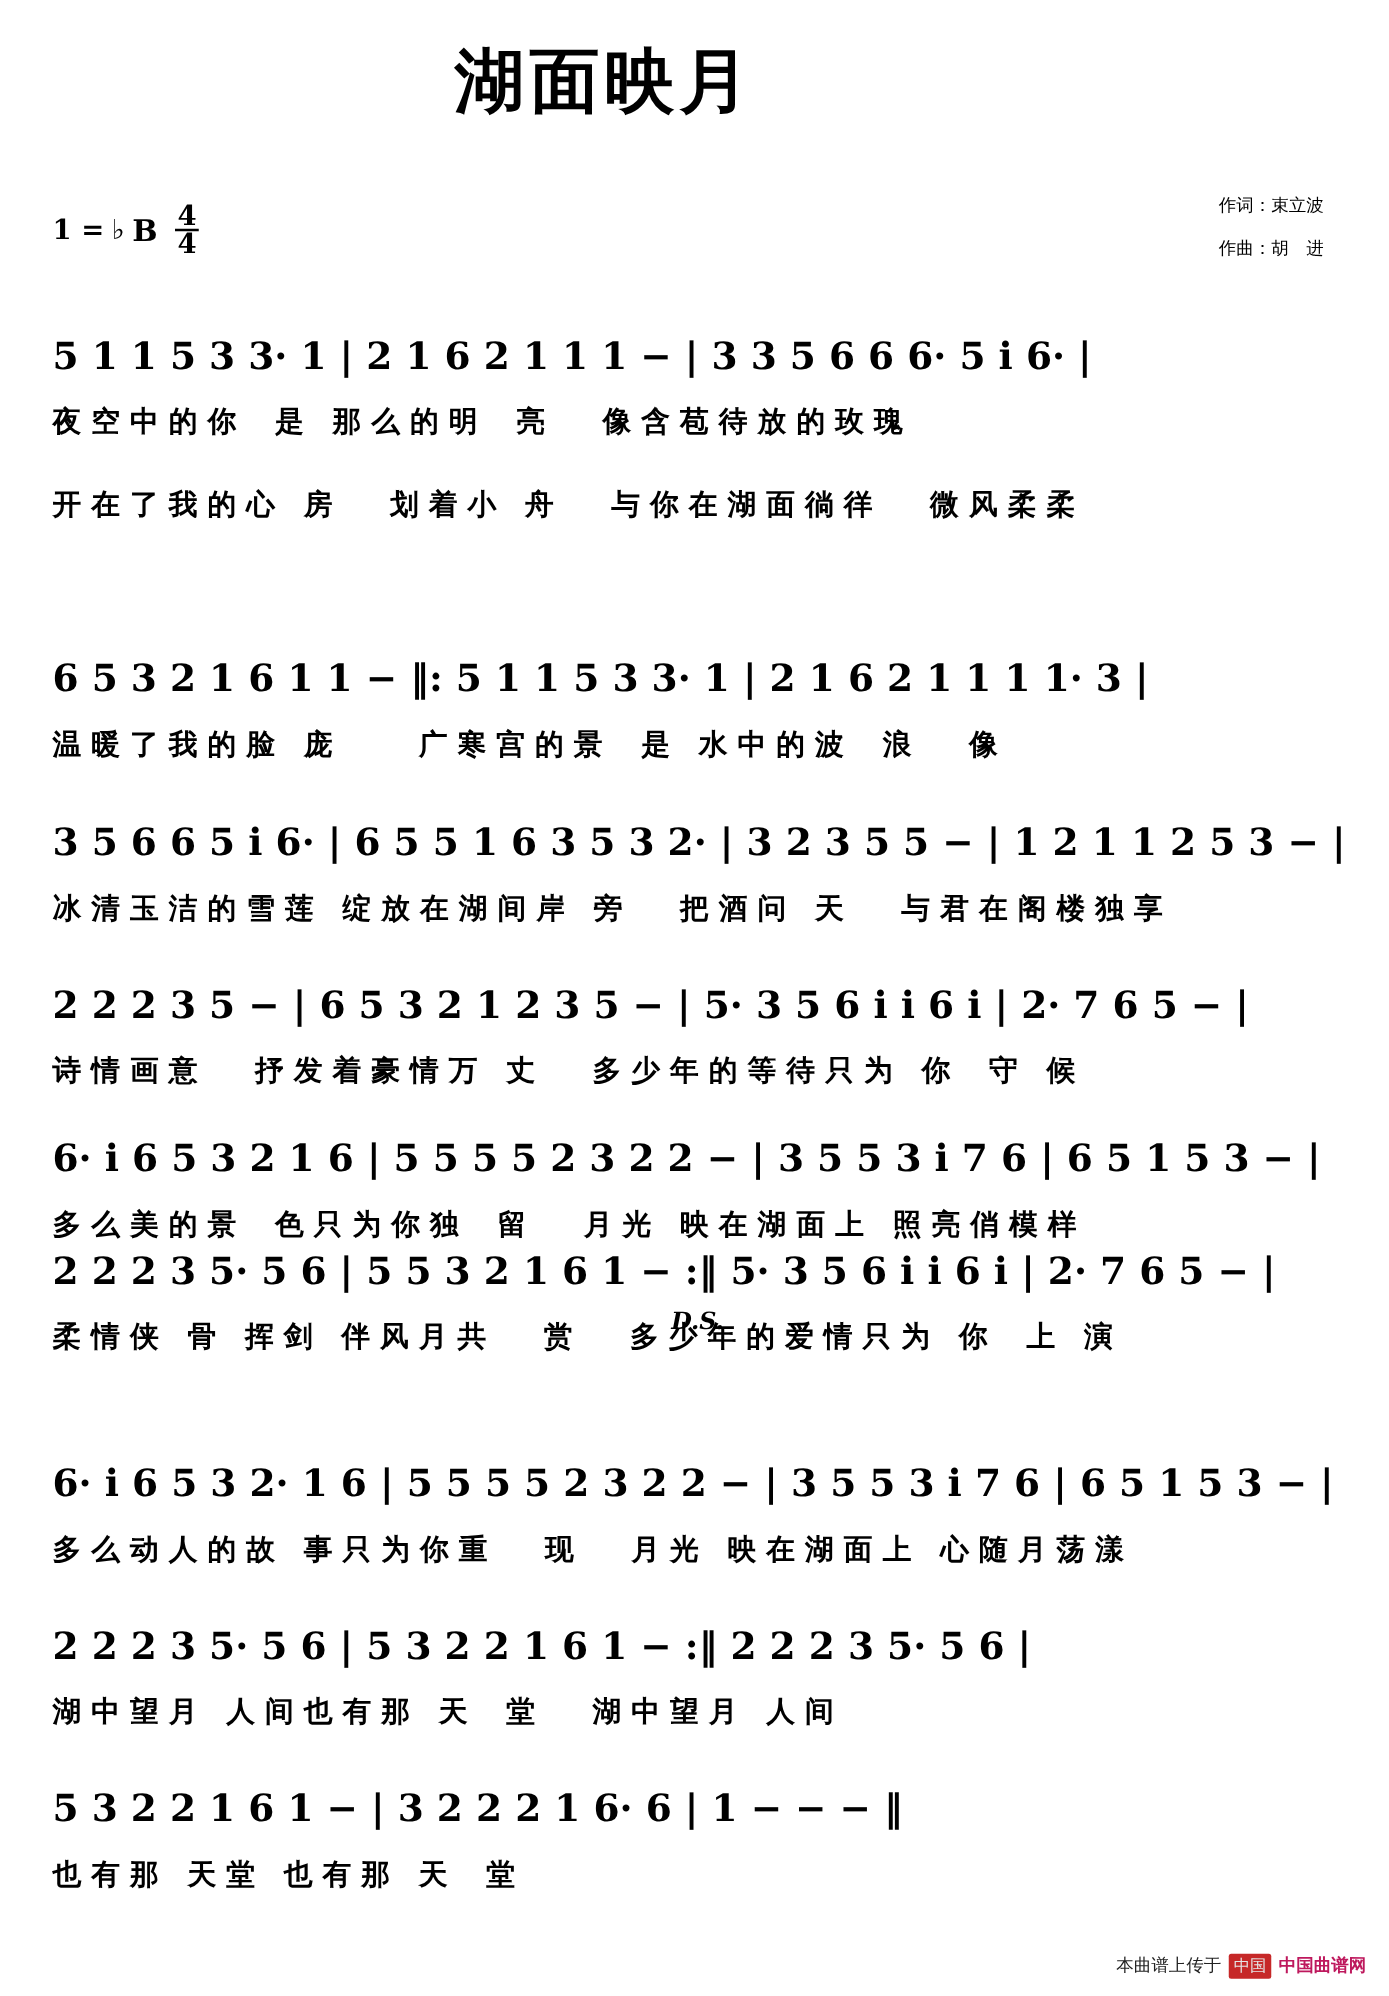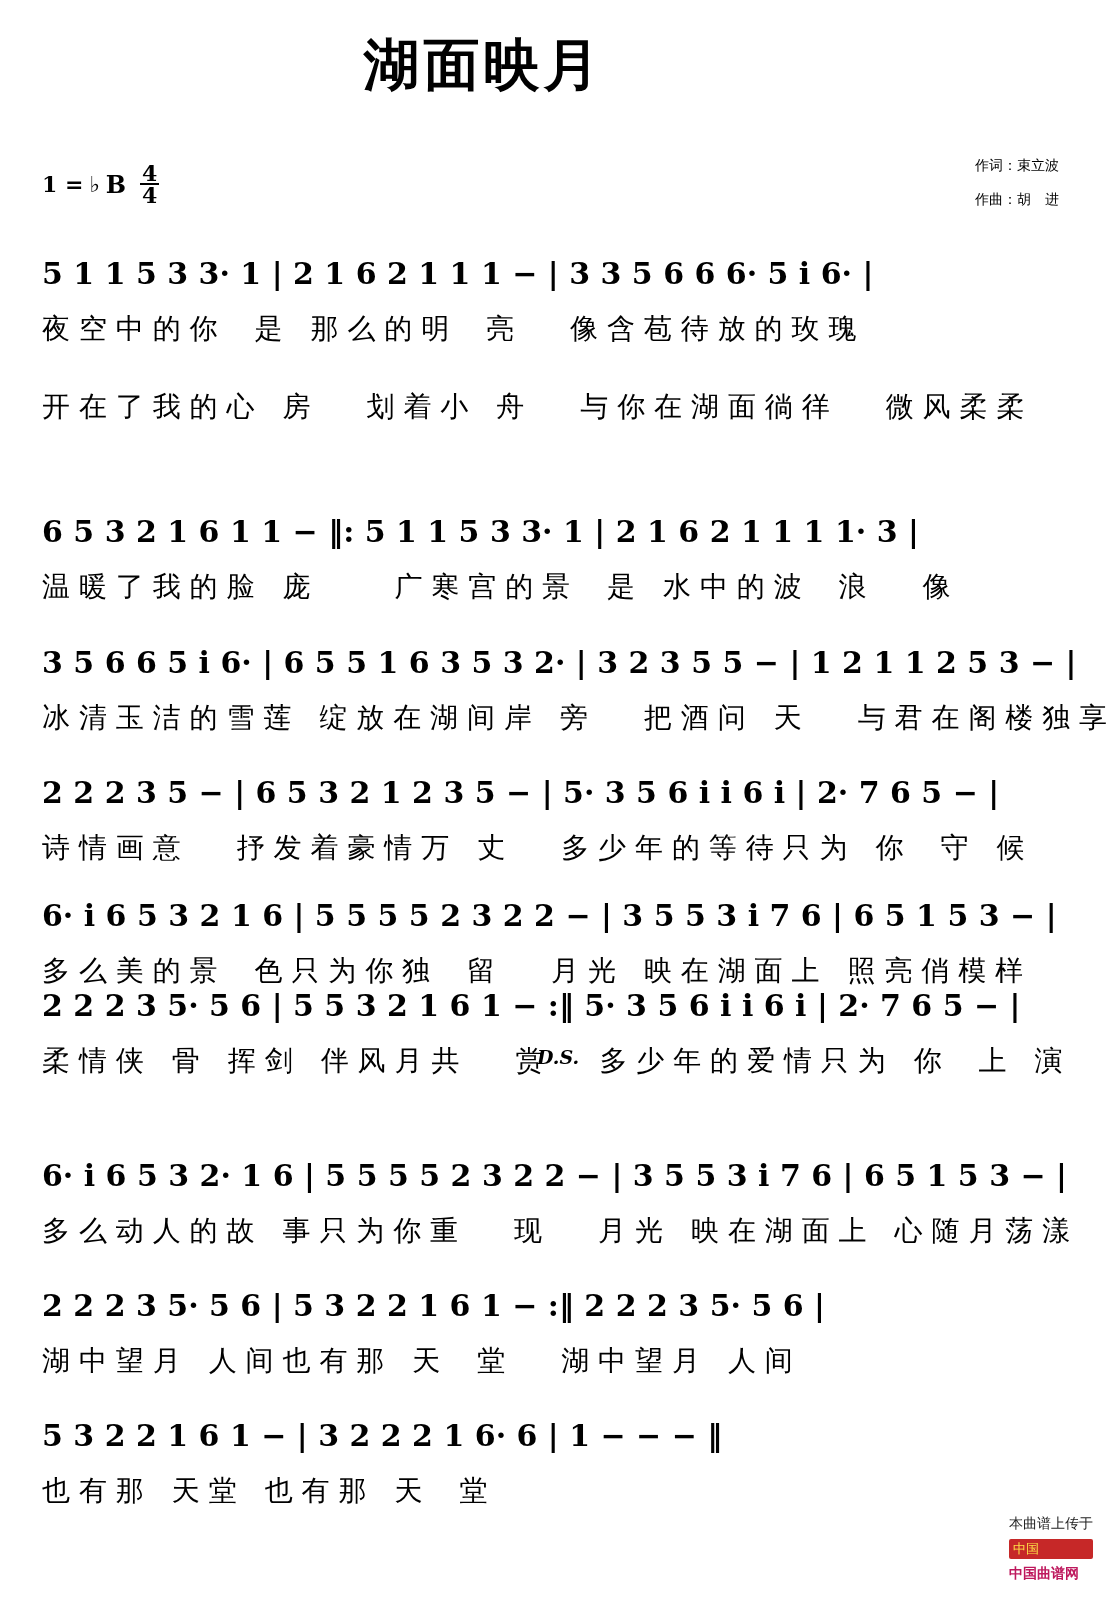--- a/index.html
+++ b/index.html
@@ -71,52 +71,54 @@
     width: 1028px;
   }
   .notes {
     position: relative;
     height: 52px;
     font-family: "DejaVu Serif", serif;
     font-size: 30px;
     font-weight: bold;
     white-space: nowrap;
     letter-spacing: 0;
+    margin-top: 12px;
   }
   .lyrics {
     position: relative;
     height: 34px;
     font-family: "DejaVu Sans", sans-serif;
-    font-size: 28px;
+    font-size: 23px;
     white-space: nowrap;
     letter-spacing: 0;
     margin-top: 2px;
+    font-weight: bold;
   }
   .dsmark {
     position: absolute;
     font-family: "DejaVu Serif", serif;
     font-style: italic;
     font-weight: bold;
     font-size: 19px;
   }
   .footer {
     position: absolute;
     bottom: 14px;
     right: 18px;
     font-family: "DejaVu Sans", sans-serif;
     font-size: 14px;
     color: #222;
     display: flex;
+    align-items: center;
     gap: 6px;
-    flex-direction: column;
   }
   .footer .logo {
     display: inline-block;
     background: #c62828;
-    color: #fde047;
+    color: #e5e5e5;
     font-size: 13px;
     padding: 1px 4px;
     border-radius: 2px;
   }
   .footer .site { color: #be185d; font-weight: bold; }
 </style>
 </head>
 <body>
 
 <div class="page">

